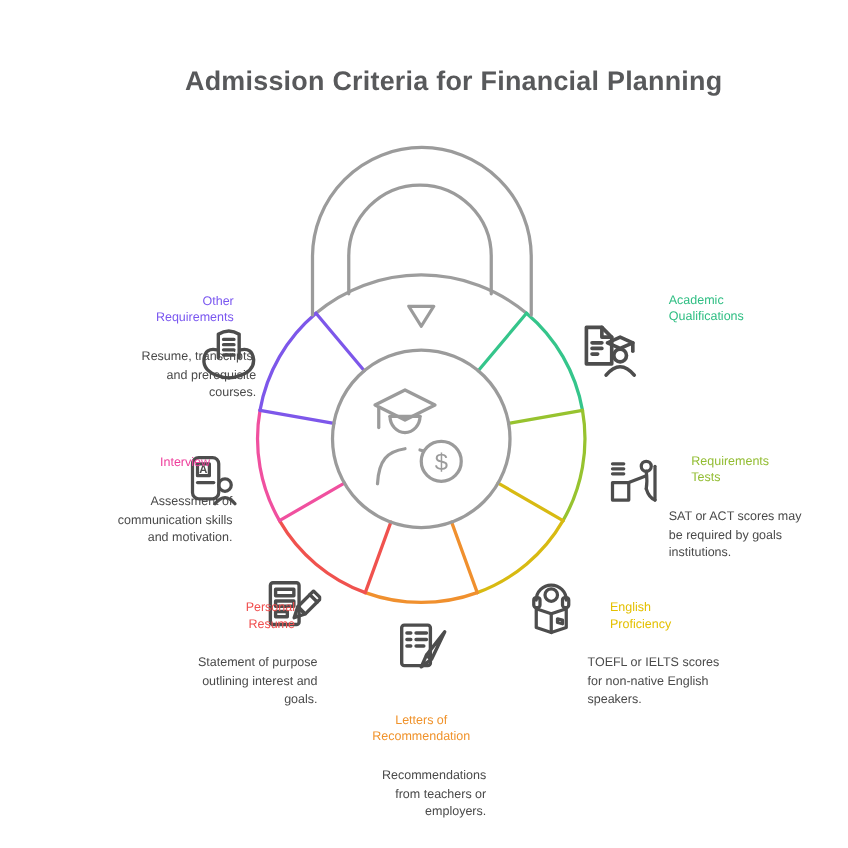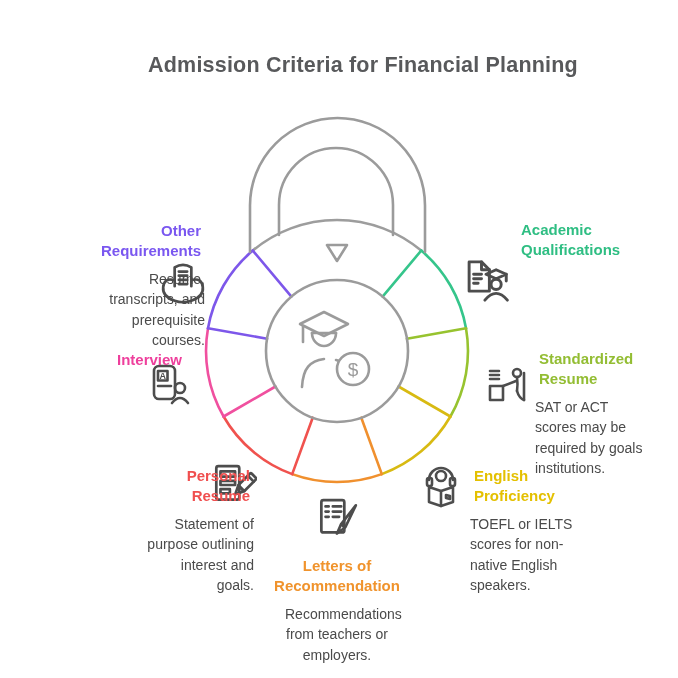--- a/index.html
+++ b/index.html
@@ -15,26 +15,26 @@
     letter-spacing:.2px;
   }
   svg.lock{position:absolute;left:0;top:0;width:678px;height:678px;}
   .lk{stroke:var(--lock-outline,#9b9b9b);fill:none;stroke-width:2.6;
       stroke-linecap:round;stroke-linejoin:round;}
   .coin{fill:#ffffff;}
   .coin-t{fill:var(--lock-outline,#9b9b9b);stroke:none;font-size:19px;
       text-anchor:middle;font-family:"Liberation Sans",sans-serif;}
   #ring path,#ring line{fill:none;stroke-linecap:round;}
   .sec{position:absolute;}
-  .sec h2{margin:4px;font-size:15px;font-weight:bold;line-height:1.3;white-space:pre-line;}
-  .sec p{margin:9px 0 0 0;font-size:14px;line-height:1.45;color:var(--description-text,#4a4a4a);}
+  .sec h2{margin:18px;font-size:10px;font-weight:normal;line-height:1.3;white-space:pre-line;}
+  .sec p{margin:9px 0 0 0;font-size:10px;line-height:1.45;color:var(--description-text,#4a4a4a);}
   .t-right{text-align:right;}
   .t-left{text-align:left;}
   .t-center{text-align:center;}
-  .s-letters p{width:104px;margin-left:auto;margin-right:auto;}
+  .s-letters p{width:104px;margin-left:auto;margin-right:auto;text-align:right;}
   .icon{position:absolute;}
   .ic{stroke:var(--icon-stroke,#4d4d4d);fill:none;stroke-width:2.6;
       stroke-linecap:round;stroke-linejoin:round;}
   .ict{fill:var(--icon-stroke,#4d4d4d);stroke:none;font-weight:bold;font-size:9px;
       text-anchor:middle;font-family:"Liberation Sans",sans-serif;}
 </style>
 </head>
 <body>
 
 <div class="canvas">
@@ -156,21 +156,21 @@
       <path d="M33 21 q9 -2 10 7 q1 9 -11 13 q-4 1.5 -8 1.5"></path>
     </g>
   </svg>
 
   <section class="sec t-left" style="left:517px;top:216px;width:118px">
     <h2 style="color: rgb(47, 190, 131);">Academic
 Qualifications</h2>
   </section>
 
   <section class="sec t-left" style="left:535px;top:345px;width:114px">
-    <h2 style="color: rgb(147, 189, 51);">Standardized Resume</h2>
+    <h2 style="color: rgb(147, 189, 51);">Requirements Tests</h2>
     <p>SAT or ACT scores may be required by goals institutions.</p>
   </section>
 
   <section class="sec t-left" style="left:470px;top:462px;width:114px">
     <h2 style="color: rgb(228, 192, 0);">English Proficiency</h2>
     <p>TOEFL or IELTS scores for non-native English speakers.</p>
   </section>
 
   <section class="sec t-center s-letters" style="left:267px;top:552px;width:140px">
     <h2 style="color: rgb(240, 147, 44);">Letters of
@@ -178,20 +178,21 @@
     <p>Recommendations from teachers or employers.</p>
   </section>
 
   <section class="sec t-right" style="right:472px;top:462px;width:110px">
     <h2 style="color: rgb(240, 79, 79);">Personal Resume</h2>
     <p>Statement of purpose outlining interest and goals.</p>
   </section>
 
   <section class="sec t-right" style="right:540px;top:346px;width:104px">
     <h2 style="color: rgb(238, 63, 156);">Interview</h2>
+    <p>Assessment of communication skills and motivation.</p>
   </section>
 
   <section class="sec t-right" style="right:521px;top:217px;width:110px">
     <h2 style="color: rgb(122, 87, 240);">Other
 Requirements</h2>
     <p>Resume, transcripts, and prerequisite courses.</p>
   </section>
 
 </div>
 

